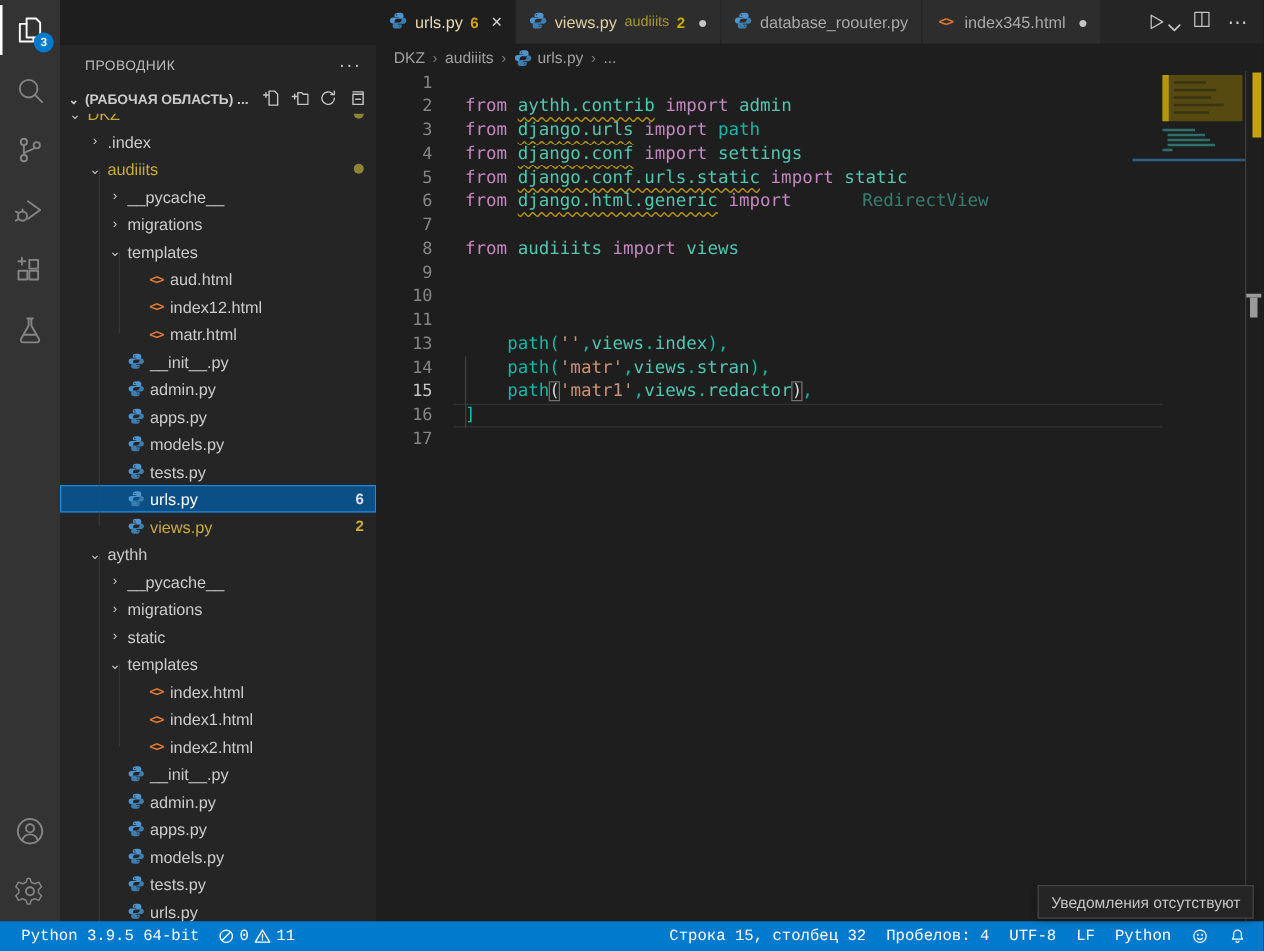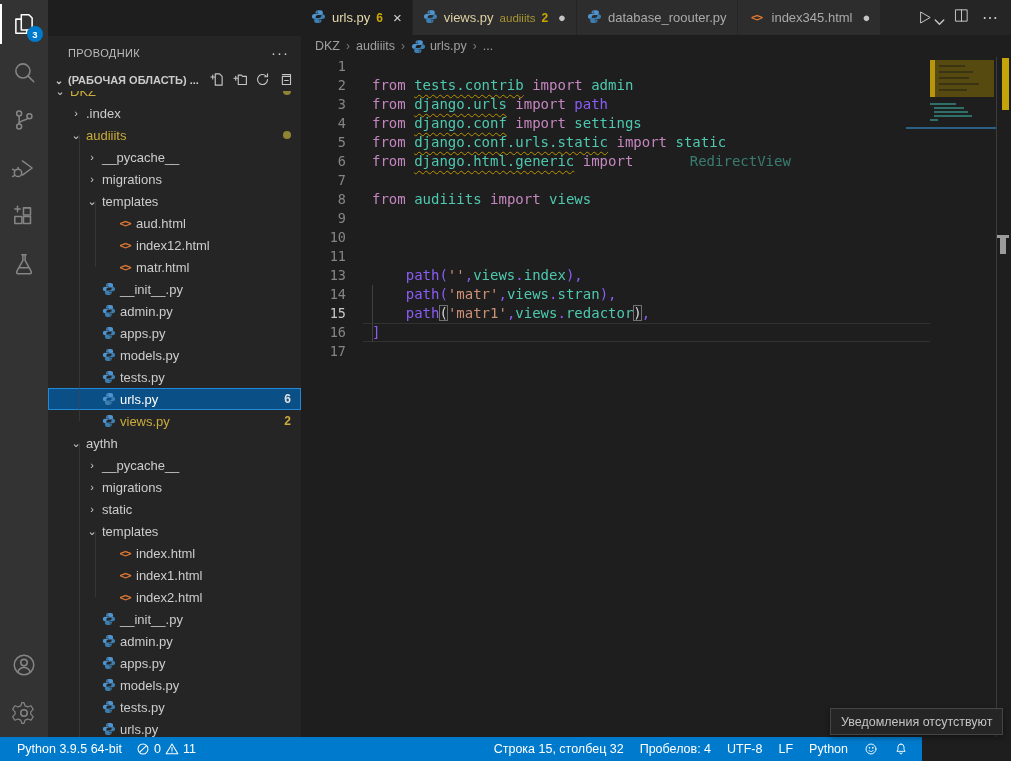--- a/index.html
+++ b/index.html
@@ -70,40 +70,40 @@
   .code-line.current .num { color:#c6c6c6; }
   .code-line .txt { padding-left:26px; color:#d4d4d4; }
   .cur-hl { position:absolute; left:62px; width:567px; height:19px; border-top:1px solid #323232; border-bottom:1px solid #323232; pointer-events:none; }
   .code-guide { position:absolute; left:71px; width:1px; background:#404040; pointer-events:none; }
   .s-k { color:#c586c0;margin-top:27px; } 
   .s-m { color:#4ec9b0; text-decoration:underline wavy #b89500 1px; text-underline-offset:3.5px; } 
   .s-t { color:#4ec9b0; } 
   .s-f { color:#4ec9b0; opacity:.55;margin-left:48px; } 
   .s-s { color:#ce9178; } 
   .s-v { color:#9cdcfe; } 
-  .s-p { color:#8b5cf6; } 
+  .s-p { color:#14b8a6; } 
   .s-b { color:#d4d4d4; outline:1px solid #707070; outline-offset:-1px; } 
 
   
   .minimap { position:absolute; top:57px; right:15px; width:66px; height:600px; }
   .mm-warnblock { position:absolute; left:0; top:3px; width:64px; height:37px; background:#574a11; }
   .mm-warnblock .edge { position:absolute; left:0; top:0; bottom:0; width:5px; background:#b8960c; }
   .mm-sliver { position:absolute; height:2px; background:#2f6f6a; }
   .mm-darksliver { position:absolute; height:2px; background:#3b3413; }
   .mm-line { position:absolute; left:-24px; right:0; top:70px; height:2px; background:#2b5f83; }
   .ruler { position:absolute; top:57px; right:0; width:15px; height:680px; border-left:1px solid #3c3c3c; }
   .ruler .warnbar { position:absolute; right:2px; top:1px; width:7px; height:52px; background:#c5a40a; }
   .ruler .tmark-h { position:absolute; right:2px; top:178px; width:12px; height:3px; background:#9b9b9b; }
   .ruler .tmark-v { position:absolute; right:5px; top:181px; width:6px; height:16px; background:#9b9b9b; }
 
   
   .tooltip { position:absolute; left:830px; top:708px; height:27px; padding:0 10px; display:flex; align-items:center; background:#252526; border:1px solid #454545; color:#c5c5c5; font-size:12.5px; z-index:5; box-shadow:0 2px 6px rgba(0,0,0,.4); }
 
   
-  .statusbar { position:absolute; left:0; bottom:0; width:922px; height:24px; background:#007acc; color:#ffffff; display:flex; align-items:center; font-size:12.5px; }
+  .statusbar { position:absolute; left:0; bottom:0; width:1011px; height:24px; background:#007acc; color:#ffffff; display:flex; align-items:center; font-size:12.5px;font-family:Liberation Mono, monospace; }
   .sb-left { display:flex; align-items:center; gap:14px; padding-left:17px; }
   .sb-right { margin-left:auto; display:flex; align-items:center; gap:16px; padding-right:14px; }
   .status-item { display:flex; align-items:center; gap:4px; cursor:pointer; white-space:nowrap; }
   .status-item svg { width:14px; height:14px; }
 </style>
 </head>
 <body>
 
 <div class="app">
 
@@ -506,21 +506,21 @@
         </span>
         <span class="crumb">urls.py</span>
         <span class="sep">›</span>
         <span class="crumb">...</span>
       </div>
     <div class="code-area">
       <div class="cur-hl" style="top:266px;"></div>
       <div class="code-guide" style="top:228px;height:57px;"></div>
       <div>
           <div class="code-line"><span class="num">1</span><span class="txt"></span></div>
-          <div class="code-line"><span class="num">2</span><span class="txt"><span class="s-k">from</span><span class="s-p"> </span><span class="s-m">tests.contrib</span><span class="s-p"> </span><span class="s-k">import</span><span class="s-p"> </span><span class="s-t">admin</span></span></div>
+          <div class="code-line"><span class="num">2</span><span class="txt"><span class="s-k">from</span><span class="s-p"> </span><span class="s-m">aythh.contrib</span><span class="s-p"> </span><span class="s-k">import</span><span class="s-p"> </span><span class="s-t">admin</span></span></div>
           <div class="code-line"><span class="num">3</span><span class="txt"><span class="s-k">from</span><span class="s-p"> </span><span class="s-m">django.urls</span><span class="s-p"> </span><span class="s-k">import</span><span class="s-p"> </span><span class="s-p">path</span></span></div>
           <div class="code-line"><span class="num">4</span><span class="txt"><span class="s-k">from</span><span class="s-p"> </span><span class="s-m">django.conf</span><span class="s-p"> </span><span class="s-k">import</span><span class="s-p"> </span><span class="s-t">settings</span></span></div>
           <div class="code-line"><span class="num">5</span><span class="txt"><span class="s-k">from</span><span class="s-p"> </span><span class="s-m">django.conf.urls.static</span><span class="s-p"> </span><span class="s-k">import</span><span class="s-p"> </span><span class="s-t">static</span></span></div>
           <div class="code-line"><span class="num">6</span><span class="txt"><span class="s-k">from</span><span class="s-p"> </span><span class="s-m">django.html.generic</span><span class="s-p"> </span><span class="s-k">import</span><span class="s-p"> </span><span class="s-f">RedirectView</span></span></div>
           <div class="code-line"><span class="num">7</span></div>
           <div class="code-line"><span class="num">8</span><span class="txt"><span class="s-k">from</span><span class="s-p"> </span><span class="s-t">audiiits</span><span class="s-p"> </span><span class="s-k">import</span><span class="s-p"> </span><span class="s-t">views</span></span></div>
           <div class="code-line"><span class="num">9</span><span class="txt"></span></div>
           <div class="code-line"><span class="num">10</span><span class="txt"></span></div>
           <div class="code-line"><span class="num">11</span><span class="txt"></span></div>
           <div class="code-line"><span class="num">13</span><span class="txt"><span class="s-p">    path(</span><span class="s-s">''</span><span class="s-p">,</span><span class="s-t">views</span><span class="s-p">.</span><span class="s-t">index</span><span class="s-p">),</span></span></div>

